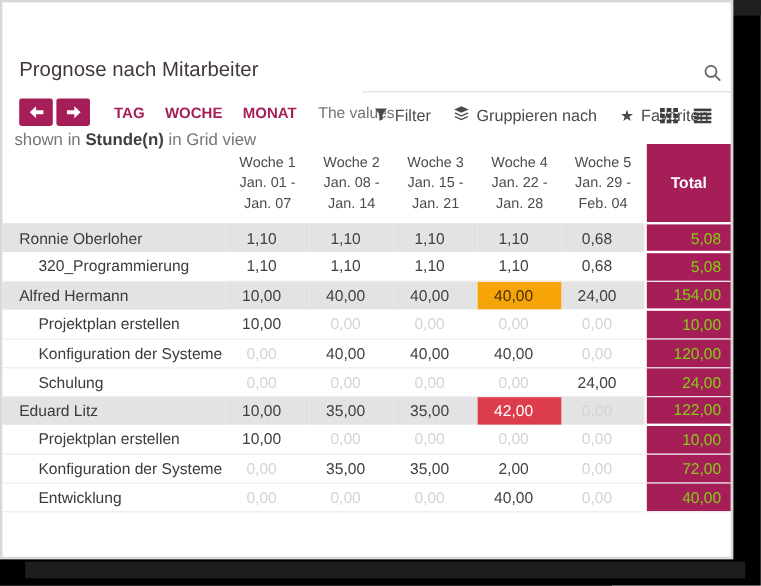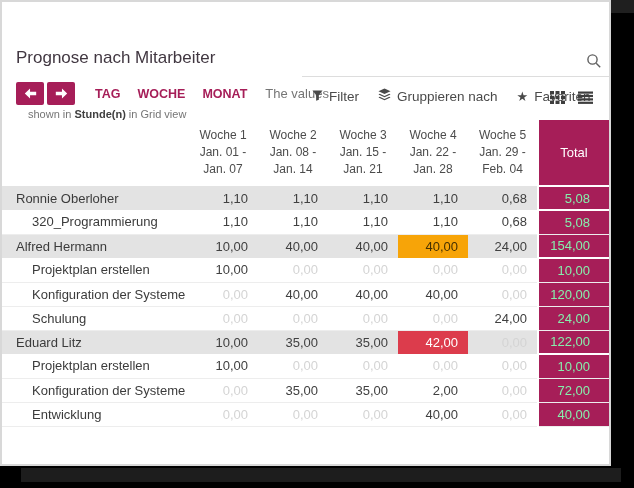--- a/index.html
+++ b/index.html
@@ -26,51 +26,51 @@
   .facet-x { color:#6d6d6d; font-size:12px; cursor:pointer; }
   .search-glass { position:absolute; right:8px; top:7px; }
 
   .navrow { position:absolute; left:14px; top:80px; display:flex; align-items:center; }
   .btn { background:#a61e58; color:#fff; border:none; height:23px; display:flex;
          align-items:center; justify-content:center; border-radius:2px; cursor:pointer; }
   .btn-arrow { width:28px; margin-right:3px; }
   .btn-today { padding:0 13px; margin-right:3px; font-size:12px; font-weight:bold; letter-spacing:.3px; }
   .range { font-size:12.5px; font-weight:bold; color:#a61e58; margin-left:17px; cursor:pointer; }
   .values-note-1 { font-size:13px; color:#757575; margin-left:18px; white-space:nowrap; }
-  .values-note-2 { position:absolute; left:26px; top:106px; font-size:11px; color:#757575; }
+  .values-note-2 { position:absolute; left:10px; top:106px; font-size:14px; color:#757575; }
   .values-note-2 b { color:#3f3f3f; }
 
   .toolrow { position:absolute; left:310px; top:86px; display:flex; align-items:center; gap:19px; }
   .tool { display:flex; align-items:center; gap:6px; font-size:13.5px; color:#4a4a4a; cursor:pointer; white-space:nowrap; }
   .star { font-size:13px; color:#4a4a4a; }
   .switcher { position:absolute; right:16px; top:88px; display:flex; gap:13px; align-items:center; }
   .vicon { cursor:pointer; }
 
   
   table.grid { position:absolute; left:0; top:118px; width:607px; border-collapse:collapse; table-layout:fixed; }
   table.grid col.c-name { width:186px; }
   table.grid col.c-val  { width:70px; }
   table.grid col.c-tot  { width:71px; }
 
   th.colhead { font-size:12px; font-weight:normal; color:#4c4c4c; text-align:center;
                padding:7px 0 8px 0; line-height:1.42; vertical-align:top; }
-  th.tothead { background:#a61e58; color:#fff; font-size:13px; font-weight:normal; 
+  th.tothead { background:#a61e58; color:#fff; font-size:13px; font-weight:bold; 
                border-left:2px solid #fff; border-bottom:2px solid #fff; }
 
   tr.row { height:24px; }
   tr.group td { background:#e3e3e3; }
   tr.item  td { background:#fff; border-bottom:1px solid #ededed; }
   td.name { font-size:13px; color:#3b3b3b; padding-left:14px; white-space:nowrap; overflow:hidden; }
   tr.item td.name { padding-left:30px; }
-  td.val { font-size:13px; color:#404040; text-align:right; padding-right:10px; }
+  td.val { font-size:13px; color:#404040; text-align:center; padding-right:10px; }
   td.val.zero { color:#d4d4d4; }
   td.val.warning { background:#f7a408 !important; color:#463000; }
   td.val.danger  { background:#dc3c4c !important; color:#fff; }
-  td.total { background:#a61e58 !important; color:#86efac; font-size:13px; text-align:right;
-             padding-right:19px; border-left:2px solid #fff; border-bottom:2px solid #fff; }
+  td.total { background:#a61e58 !important; color:#84cc16; font-size:13px; text-align:right;
+             padding-right:8px; border-left:2px solid #fff; border-bottom:2px solid #fff; }
 </style>
 </head>
 <body>
 
 <div class="stage">
   <div class="shadow-a"></div>
   <div class="shadow-b"></div>
 
   <div class="window">
 

